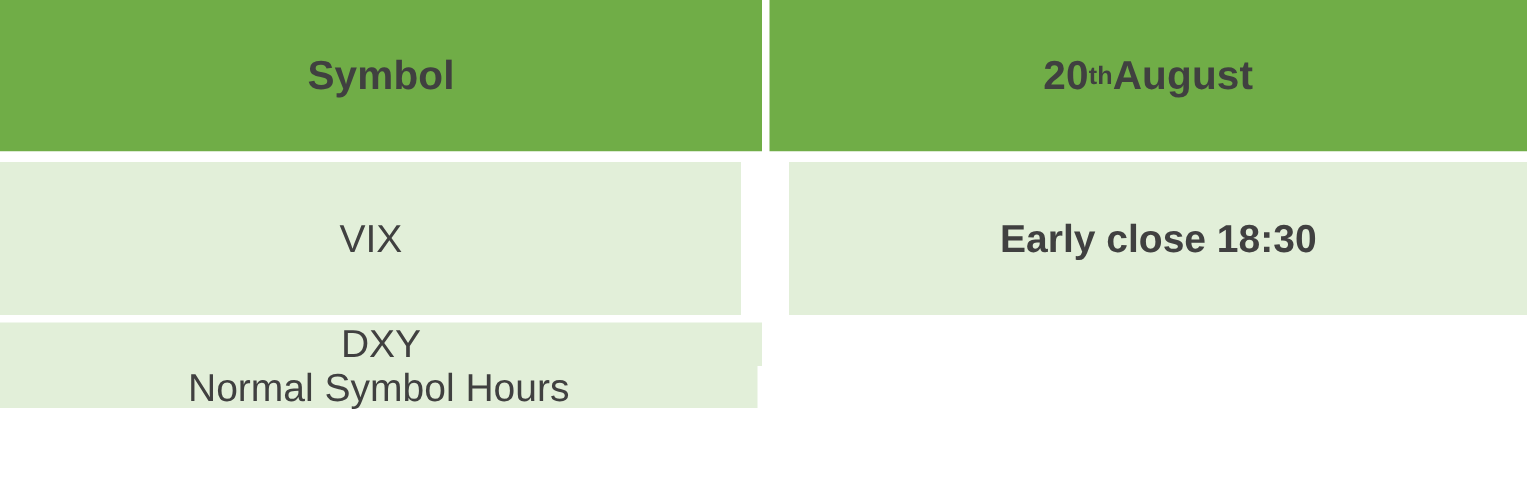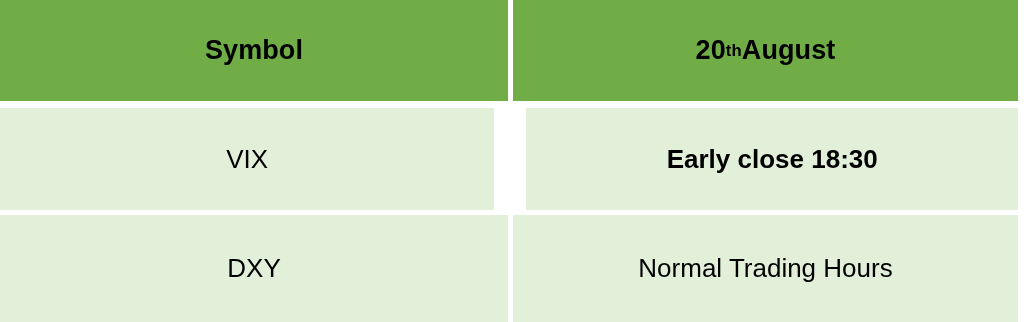--- a/index.html
+++ b/index.html
@@ -27,29 +27,29 @@
     display: flex;
     flex-direction: row;
     width: 100%;
     box-sizing: border-box;
   }
 
   .row-header { height: 101px; }
   .row-gap-header { height: 7px; background: #ffffff; flex: none; }
   .row-body-1 { height: 102px; }
   .row-gap-body { height: 5px; background: #ffffff; flex: none; }
-  .row-body-2 { height: 107px; }
+  .row-body-2 { height: 107px; flex-direction: column; }
 
   .cell {
     display: flex;
     align-items: center;
     justify-content: center;
     box-sizing: border-box;
     text-align: right;
-    color: #000000;
+    color: #404040;
     line-height: 1.1;
   }
 
   .cell-symbol { width: 508px; }
   .cell-divider { width: 5px; background: #ffffff; flex: none; }
   .cell-date { width: 505px; }
   .cell-edge { width: 6px; background: #ffffff; flex: none; }
 
   .header-cell {
     background: #70AD47;
@@ -97,17 +97,17 @@
     <div class="cell-divider"></div>
     <div class="cell body-cell cell-date is-bold">Early close 18:30</div>
     <div class="cell-edge"></div>
   </div>
 
   <div class="row-gap-body"></div>
 
   <div class="table-row row-body-2">
     <div class="cell body-cell cell-symbol">DXY</div>
     <div class="cell-divider"></div>
-    <div class="cell body-cell cell-date">Normal Trading Hours</div>
+    <div class="cell body-cell cell-date">Normal Symbol Hours</div>
     <div class="cell-edge"></div>
   </div>
 
 </div>
 
 </body></html>

